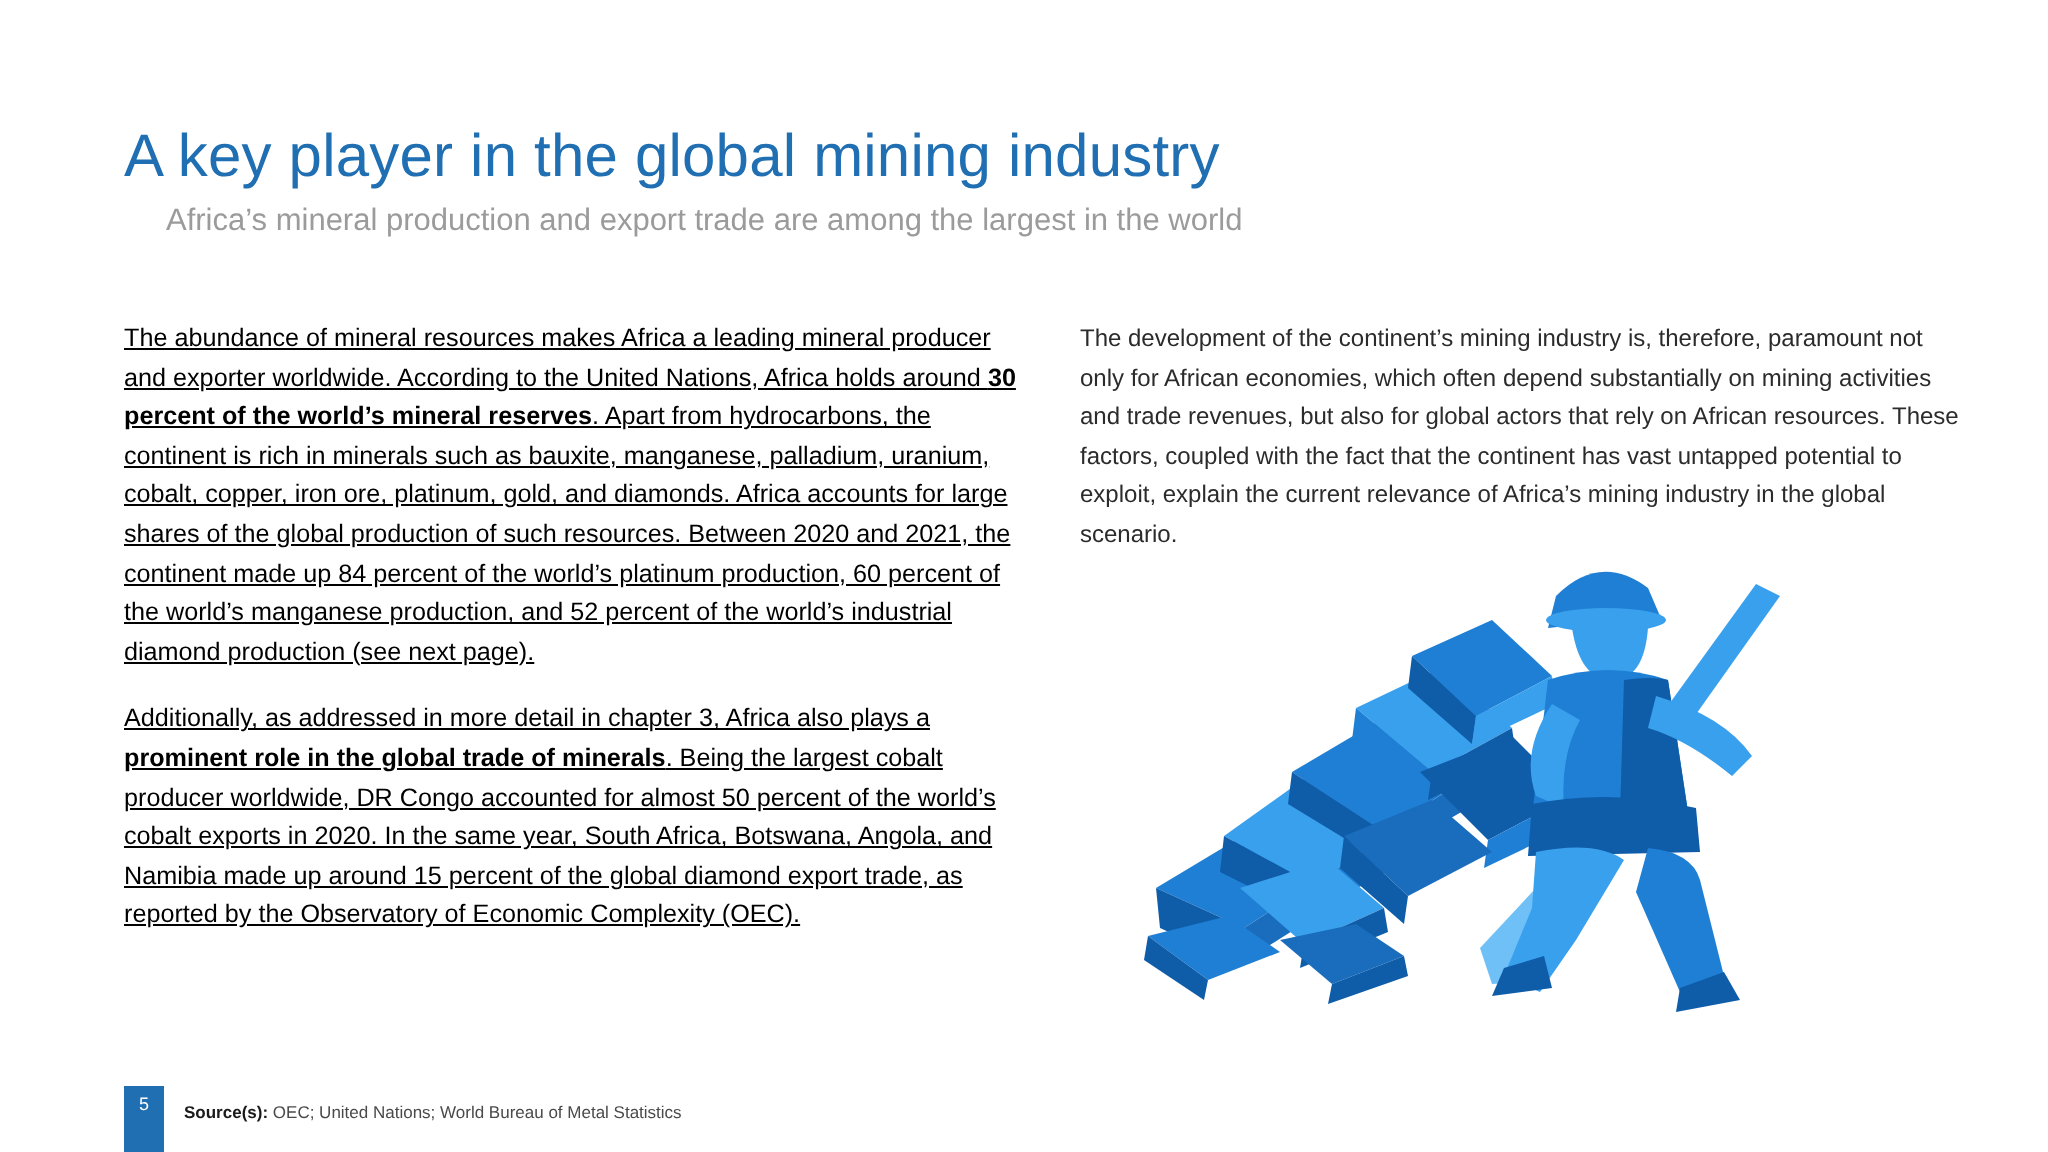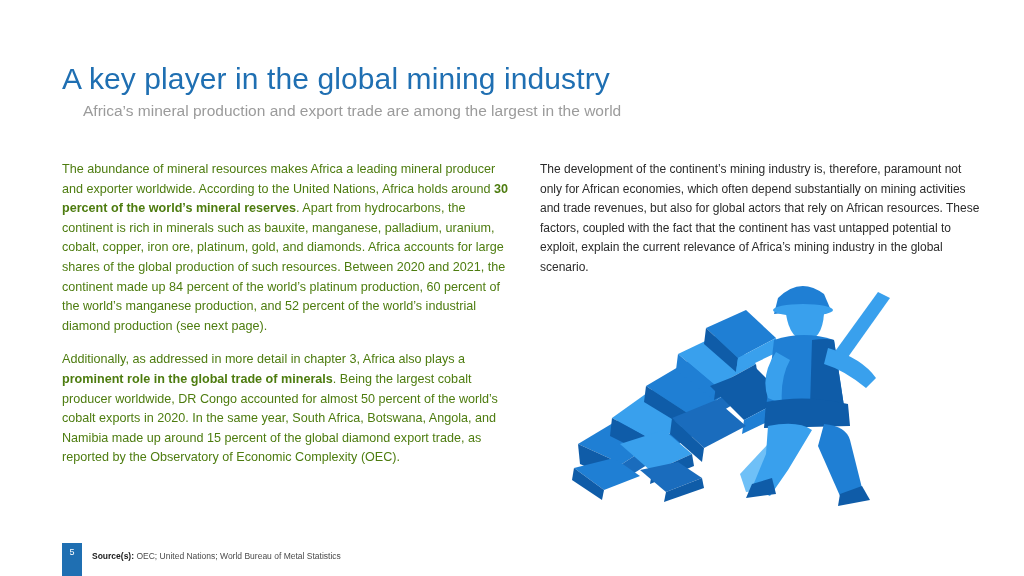--- a/index.html
+++ b/index.html
@@ -40,21 +40,22 @@
     white-space: nowrap;
     margin-left: 20px;
   }
   .col-left {
     position: absolute;
     left: 62px;
     top: 160px;
     width: 448px;
     font-size: 12.6px;
     line-height: 19.6px;
-    color: #4d7c0f;
+    color: #000000;
+    text-decoration: underline;
   }
   .col-right {
     position: absolute;
     left: 540px;
     top: 160px;
     width: 440px;
     font-size: 12px;
     line-height: 19.6px;
     color: #2b2b2b;
   }

